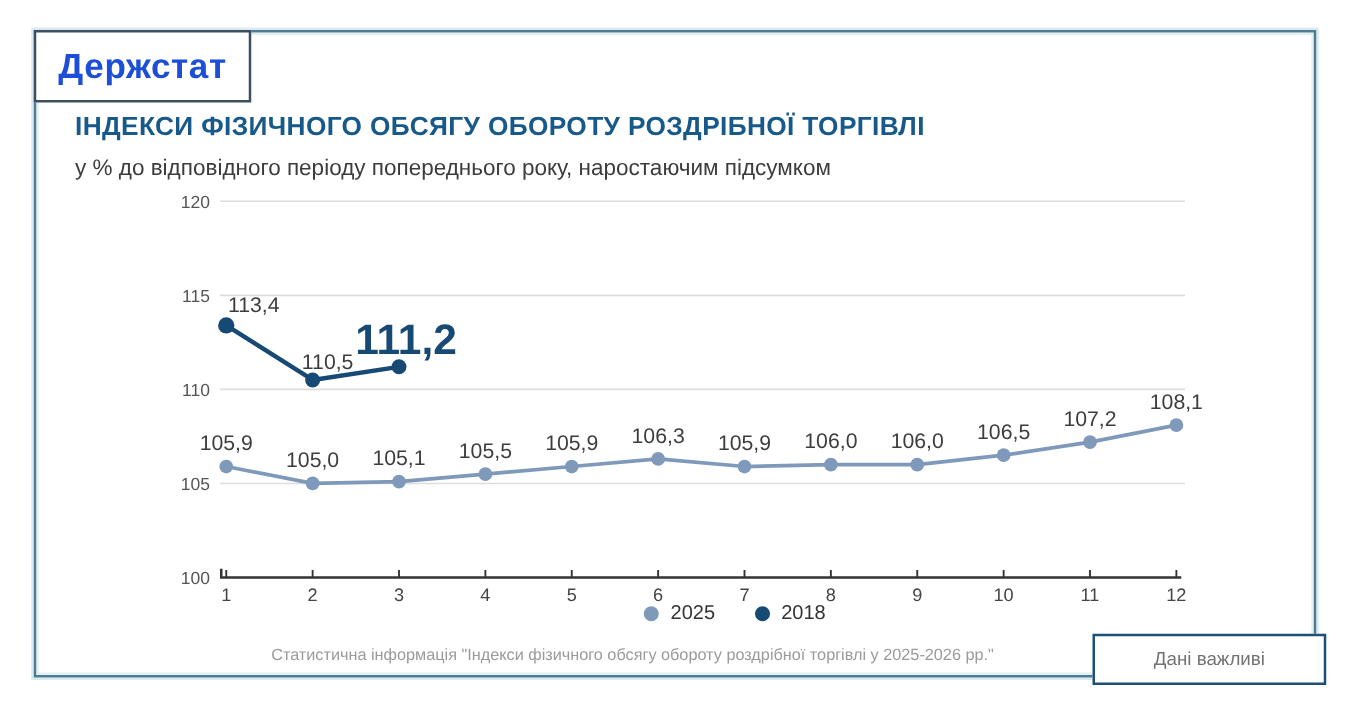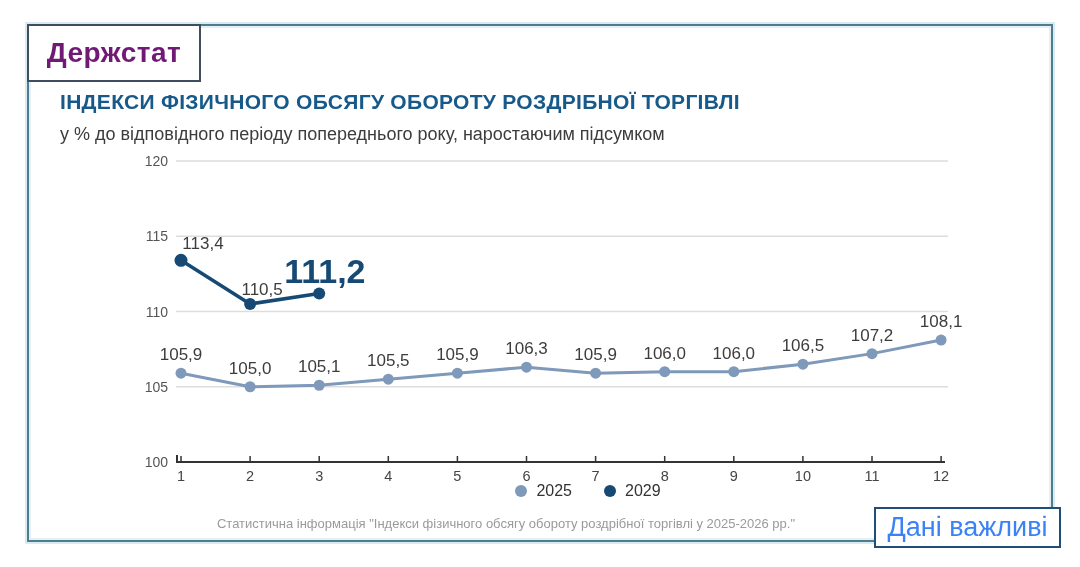--- a/index.html
+++ b/index.html
@@ -2,24 +2,24 @@
 <html><head>
 <meta charset="utf-8">
 <style>
   html,body{margin:0;padding:0;background:#fff;width:1080px;height:567px;overflow:hidden;
     font-family:"Liberation Sans", sans-serif;}
   .stage{position:relative;width:1080px;height:567px;background:#fff;}
   .frame{position:absolute;left:27px;top:24px;width:1022px;height:514px;
     border:2px solid #4e7d92;box-shadow:0 0 0 2px #d9eaf0, inset 0 0 0 2px #e4f0f4;background:#fff;}
   .logo-box{position:absolute;left:27px;top:24px;width:170px;height:54px;background:#fff;
     border:2px solid #3f4e5e;display:flex;align-items:center;justify-content:center;z-index:5;}
-  .logo-text{color:#701a75;font-size:28px;font-weight:600;letter-spacing:.5px;}
+  .logo-text{color:#1d4ed8;font-size:28px;font-weight:600;letter-spacing:.5px;}
   .badge-box{position:absolute;left:874px;top:507px;width:183px;height:37px;background:#fff;
     border:2px solid #1f4e79;display:flex;align-items:center;justify-content:center;z-index:5;}
-  .badge-text{color:#3b82f6;font-size:27px;font-weight:500;}
+  .badge-text{color:#737373;font-size:15px;font-weight:500;}
   .title{position:absolute;left:60px;top:90px;width:1020px;text-align:left;
     color:#175a8a;font-size:21px;font-weight:700;letter-spacing:.3px;}
   .subtitle{position:absolute;left:60px;top:124px;width:1020px;text-align:left;
     color:#3c3c3c;font-size:18px;font-weight:400;}
   .chart-svg{position:absolute;left:0;top:0;width:1080px;height:567px;}
   .legend{position:absolute;left:0;top:482px;width:1080px;display:flex;justify-content:center;
     align-items:center;gap:32px;padding-left:48px;}
   .legend-item{display:flex;align-items:center;gap:9px;}
   .legend-dot{width:12px;height:12px;border-radius:50%;}
   .legend-label{font-size:16px;color:#333;}
@@ -110,21 +110,21 @@
       <text x="284.2" y="283.43999999999994" text-anchor="start" font-size="34" font-weight="bold" fill="#164A74" font-family="Liberation Sans, sans-serif">111,2</text>
     </svg>
 
   <div class="legend">
     <div class="legend-item">
       <span class="legend-dot" style="background: rgb(126, 153, 186);"></span>
       <span class="legend-label">2025</span>
     </div>
     <div class="legend-item">
       <span class="legend-dot" style="background: rgb(22, 74, 116);"></span>
-      <span class="legend-label">2029</span>
+      <span class="legend-label">2018</span>
     </div>
   </div>
 
   <div class="footer">Статистична інформація "Індекси фізичного обсягу обороту роздрібної торгівлі у 2025-2026 рр."</div>
 
   <div class="badge-box">
     <span class="badge-text">Дані важливі</span>
   </div>
 
 </div>

